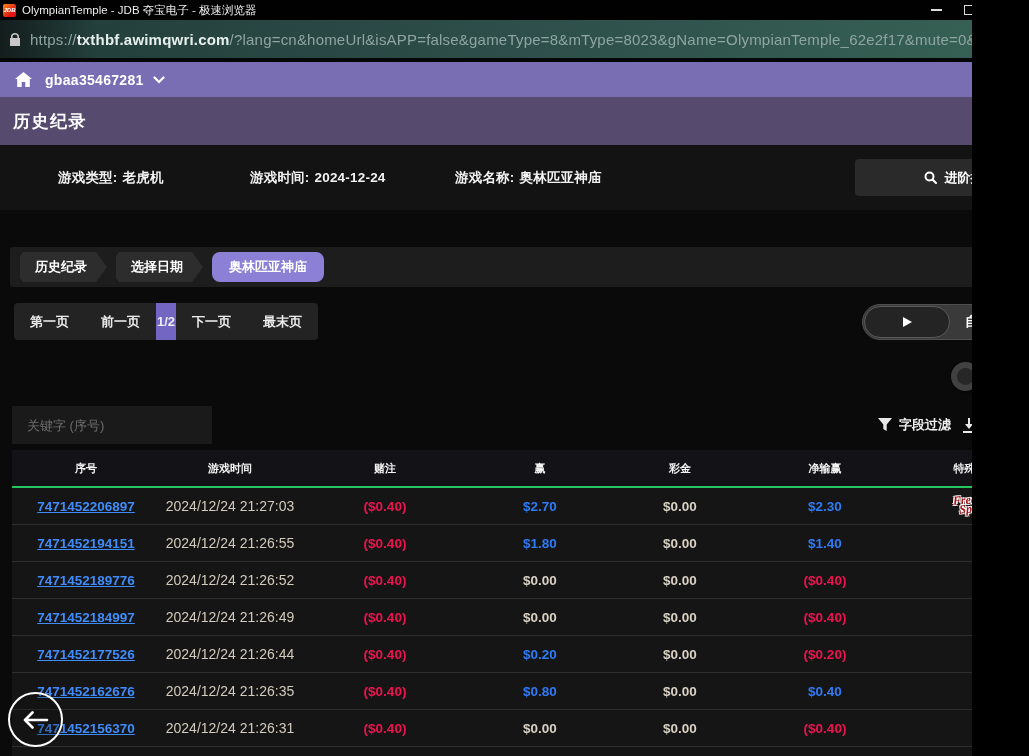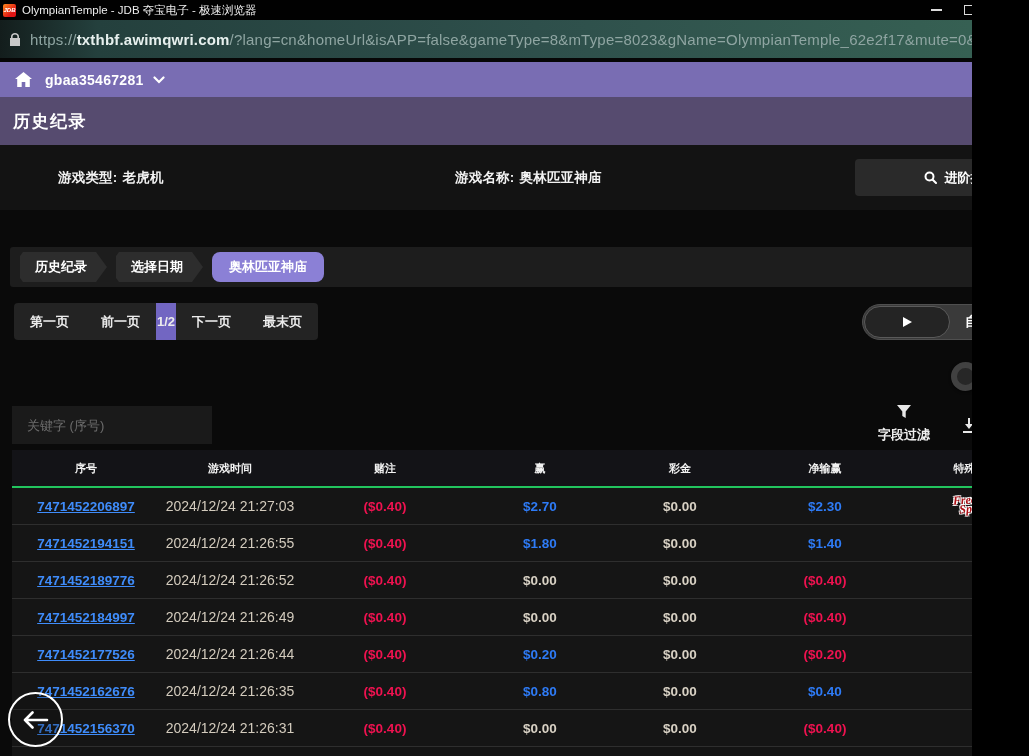--- a/index.html
+++ b/index.html
@@ -71,21 +71,21 @@
   .free-label { position:absolute; left:988px; top:0; height:38px; display:flex; align-items:center;
     color:#fff; font-size:13.5px; font-weight:bold; white-space:nowrap; }
   
   .controlsrow { position:absolute; top:405px; left:0; right:0; height:40px; }
   .search-input { position:absolute; left:12px; top:1px; width:200px; height:38px; background:#1a1a1a;
     border:none; border-radius:0; color:#ddd; font-size:13px; padding:0 15px; outline:none;
     font-family:"Liberation Sans", sans-serif; }
   .search-input::placeholder { color:#6d6d6d; }
   .act { position:absolute; top:0; height:40px; display:flex; align-items:center; gap:7px;
     color:#efefef; font-size:13px; font-weight:bold; cursor:pointer; white-space:nowrap; }
-  .act-filter { left:878px;flex-direction:column; }
+  .act-filter { left:878px; }
   .act-export { left:962px; }
   
   .table { position:absolute; left:12px; top:450px; width:1017px; }
   .thead, .trow { display:grid; grid-template-columns:148px 140px 170px 140px 140px 150px 1fr;
     align-items:center; text-align:center; }
   .thead { height:38px; background:#131317; border-bottom:2px solid #22c55e; color:#f2f2f2;
     font-weight:bold; font-size:11px; }
   .trow { height:37px; background:#151515; border-bottom:1px solid #2e2e2e; font-size:13.5px;
     font-weight:bold; }
   .cell.link { color:#3f8cfa; text-decoration:underline; cursor:pointer; }
@@ -139,20 +139,24 @@
     </span>
   </div>
 
   <div class="pagetitle">历史纪录</div>
 
   <div class="filterbar">
     <div class="filter-item" style="left:58px;">
         <span>游戏类型:</span>
         <span class="val">老虎机</span>
       </div>
+    <div class="filter-item" style="left:250px;">
+        <span>游戏时间:</span>
+        <span class="val">2024-12-24</span>
+      </div>
     <div class="filter-item" style="left:455px;">
         <span>游戏名称:</span>
         <span class="val">奥林匹亚神庙</span>
       </div>
     <div class="adv-btn">
       <span style="display:flex;">
         <svg width="13" height="13" viewBox="0 0 13 13">
             <circle cx="5.5" cy="5.5" r="4" fill="none" stroke="#fff" stroke-width="2"></circle>
             <path d="M8.7 8.7L12 12" stroke="#fff" stroke-width="2" stroke-linecap="round"></path>
           </svg>

